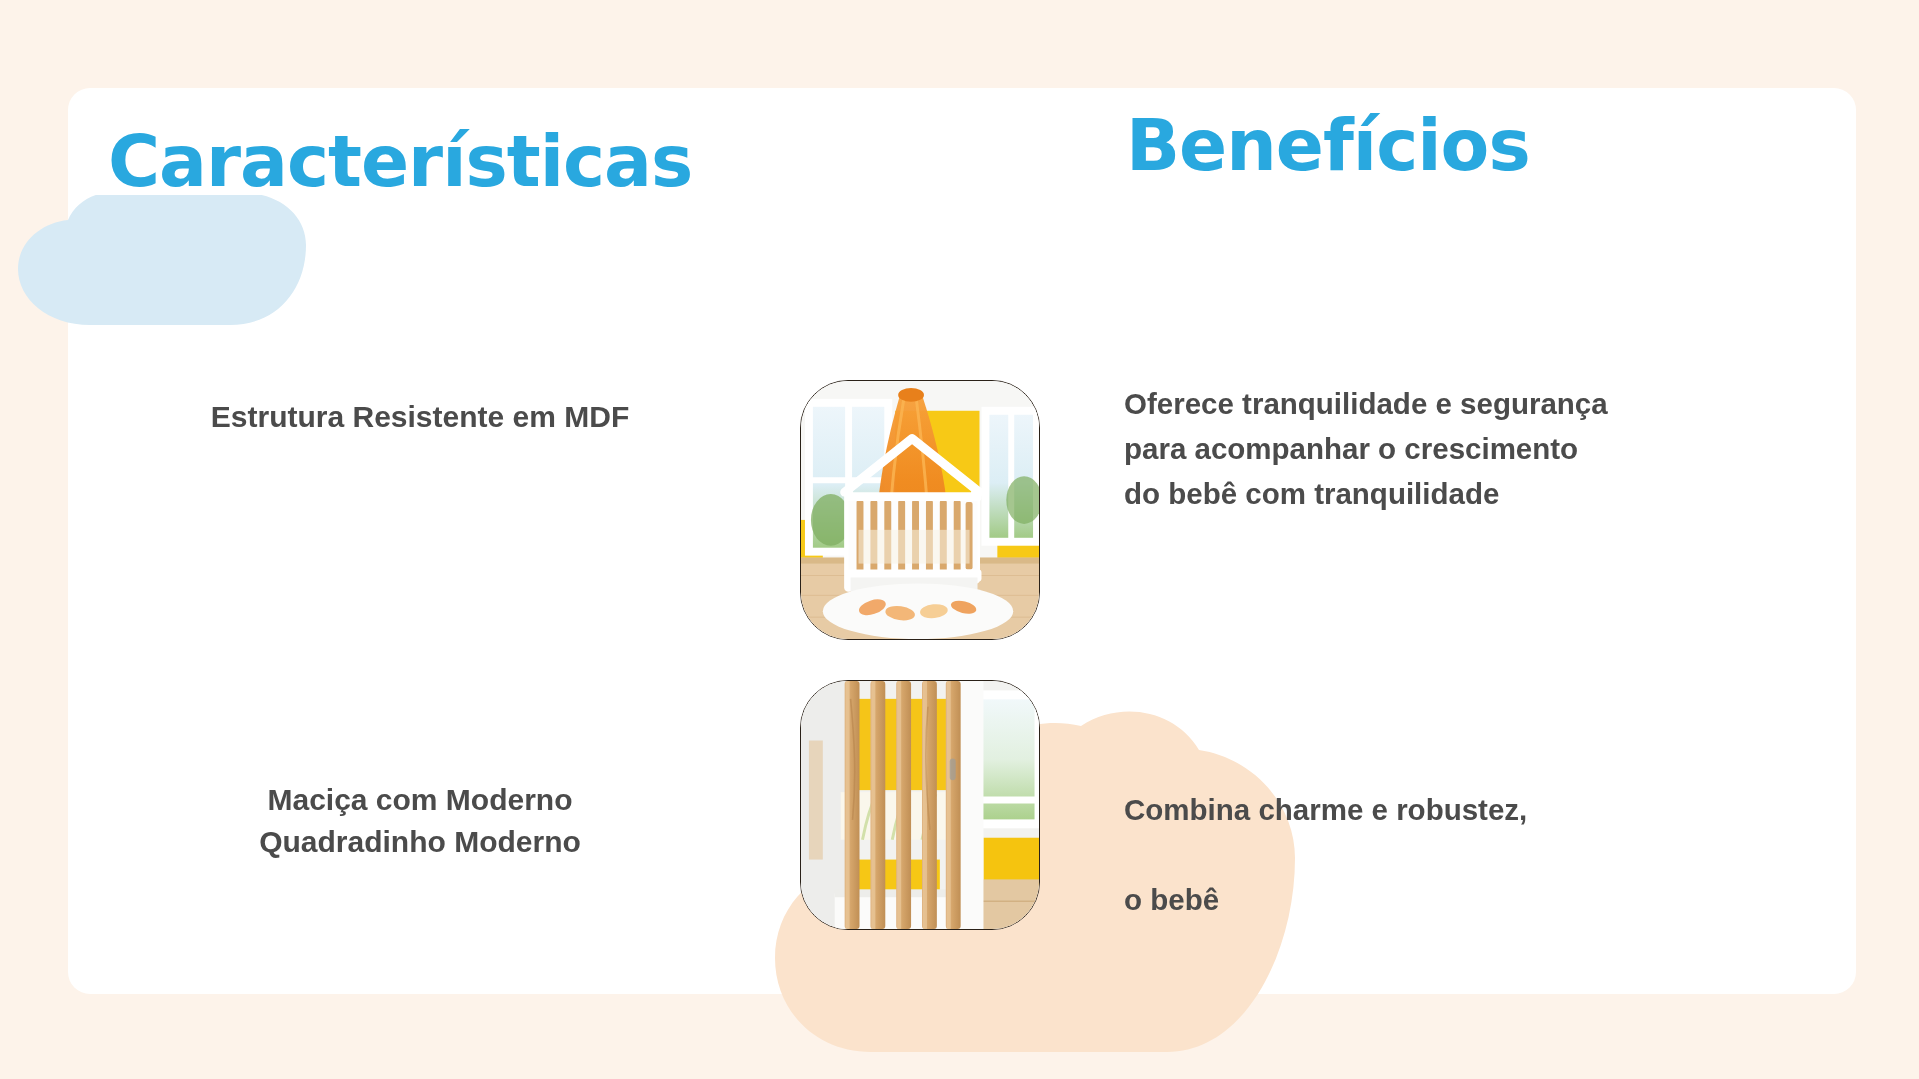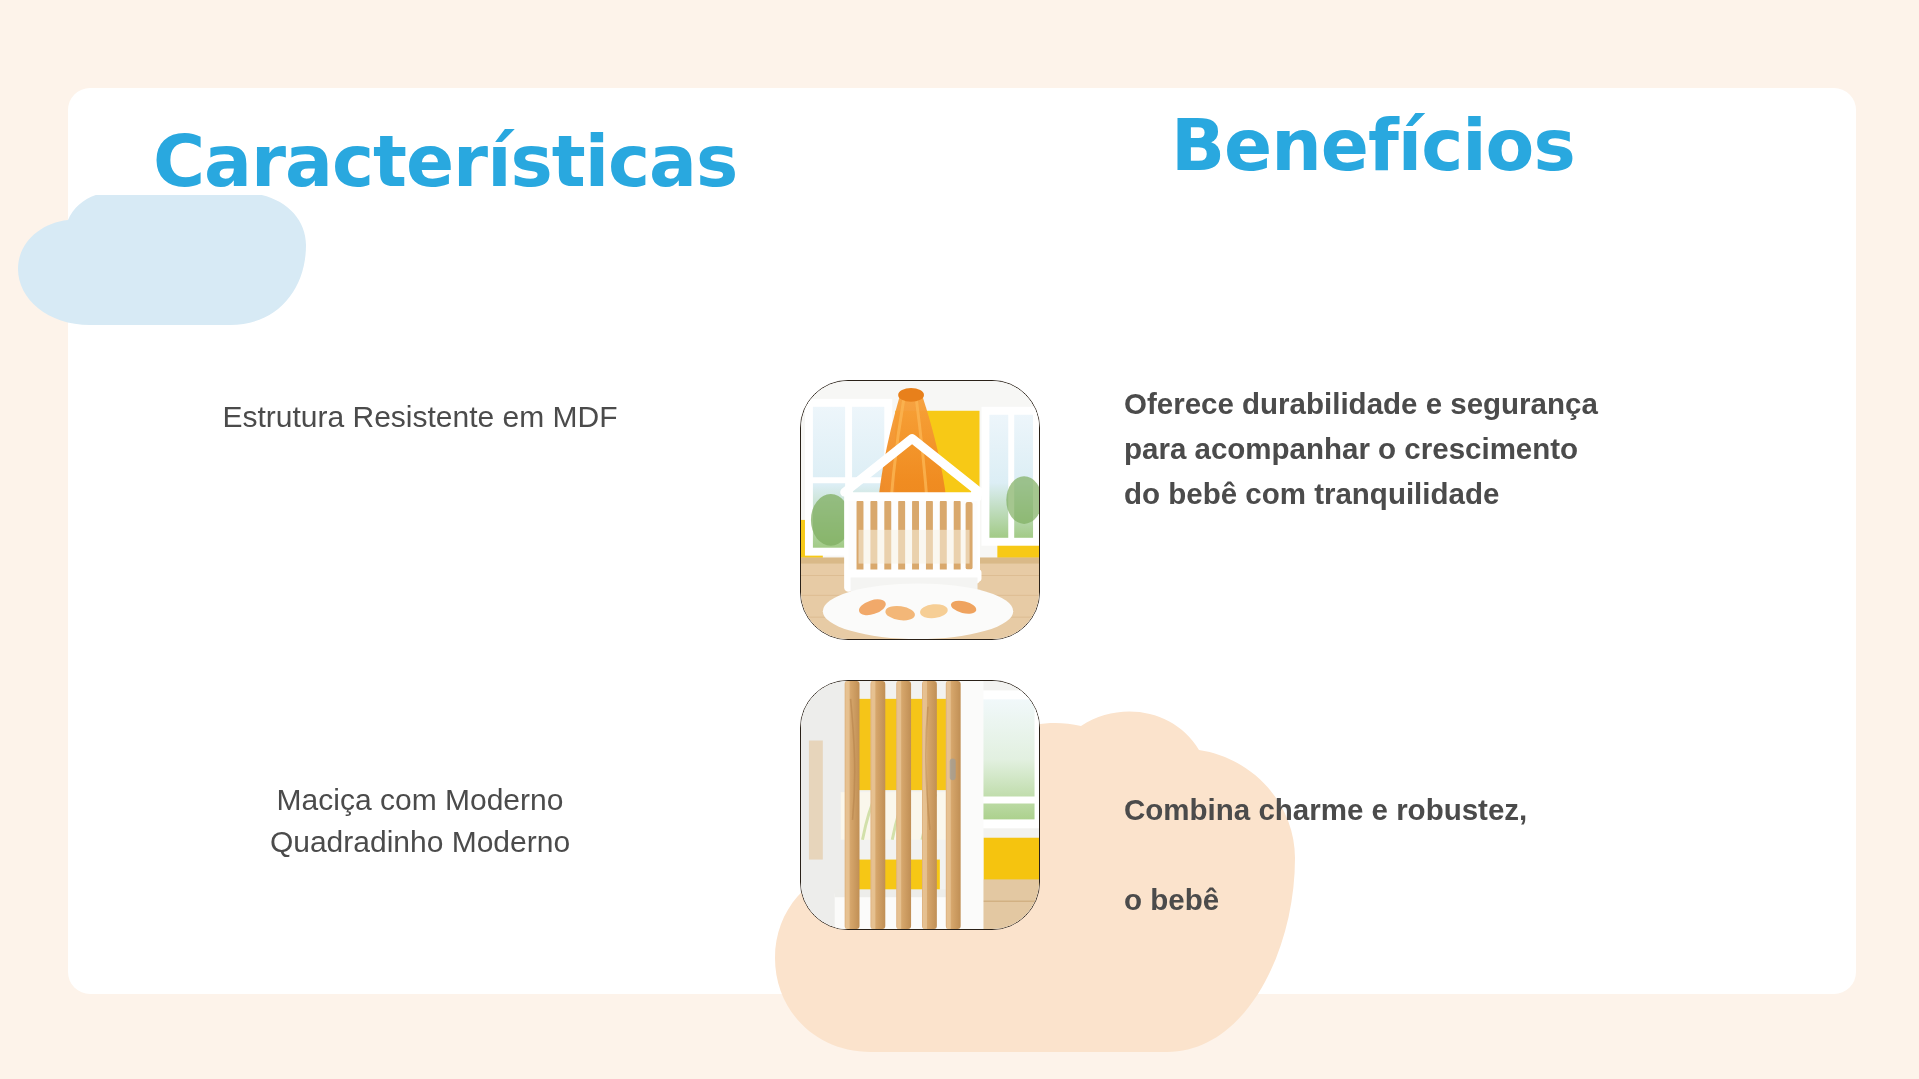--- a/index.html
+++ b/index.html
@@ -55,21 +55,20 @@
   
   .col-heading {
     position: absolute;
     color: #29A8DF;
     font-family: "DejaVu Sans", sans-serif;
     font-weight: bold;
     font-size: 71px;
     line-height: 1;
     letter-spacing: -1px;
     white-space: nowrap;
-    margin-left: 45px;
   }
   #heading-caracteristicas {
     left: 108px;
     top: 126px;
   }
   #heading-beneficios {
     left: 1126px;
     top: 110px;
   }
 
@@ -78,21 +77,21 @@
     position: absolute;
   }
   #row-1 { left: 0px; top: 380px; }
   #row-2 { left: 0px; top: 680px; }
 
   
   .feature-text {
     position: absolute;
     color: #4B4B4B;
     font-family: "Liberation Sans", sans-serif;
-    font-weight: normal;
+    font-weight: bold;
     font-size: 30px;
     line-height: 1.38;
     text-align: center;
     width: 640px;
     left: 100px;
   }
   #feature-text-1 { top: 16px; }
   #feature-text-2 { top: 58px; }
 
   
@@ -244,21 +243,21 @@
         <g opacity="0.9">
           <ellipse cx="72" cy="228" rx="14" ry="7" fill="#F0A05A" transform="rotate(-18 72 228)"></ellipse>
           <ellipse cx="100" cy="234" rx="15" ry="7" fill="#F2B06A" transform="rotate(8 100 234)"></ellipse>
           <ellipse cx="134" cy="232" rx="14" ry="7" fill="#F6C98A" transform="rotate(-6 134 232)"></ellipse>
           <ellipse cx="164" cy="228" rx="13" ry="6" fill="#EE9A4E" transform="rotate(14 164 228)"></ellipse>
         </g>
       </svg>
     </div>
 
     <div class="benefit-text" id="benefit-text-1">
-      <span>Oferece durabilidade e segurança</span><br>
+      <span>Oferece tranquilidade e segurança</span><br>
       <span>para acompanhar o crescimento</span><br>
       <span>do bebê com tranquilidade</span>
     </div>
   </div>
 
   <div class="row" id="row-2">
 
     <div class="feature-text" id="feature-text-2">
       <br>
       <span>Maciça com Moderno</span><br>

